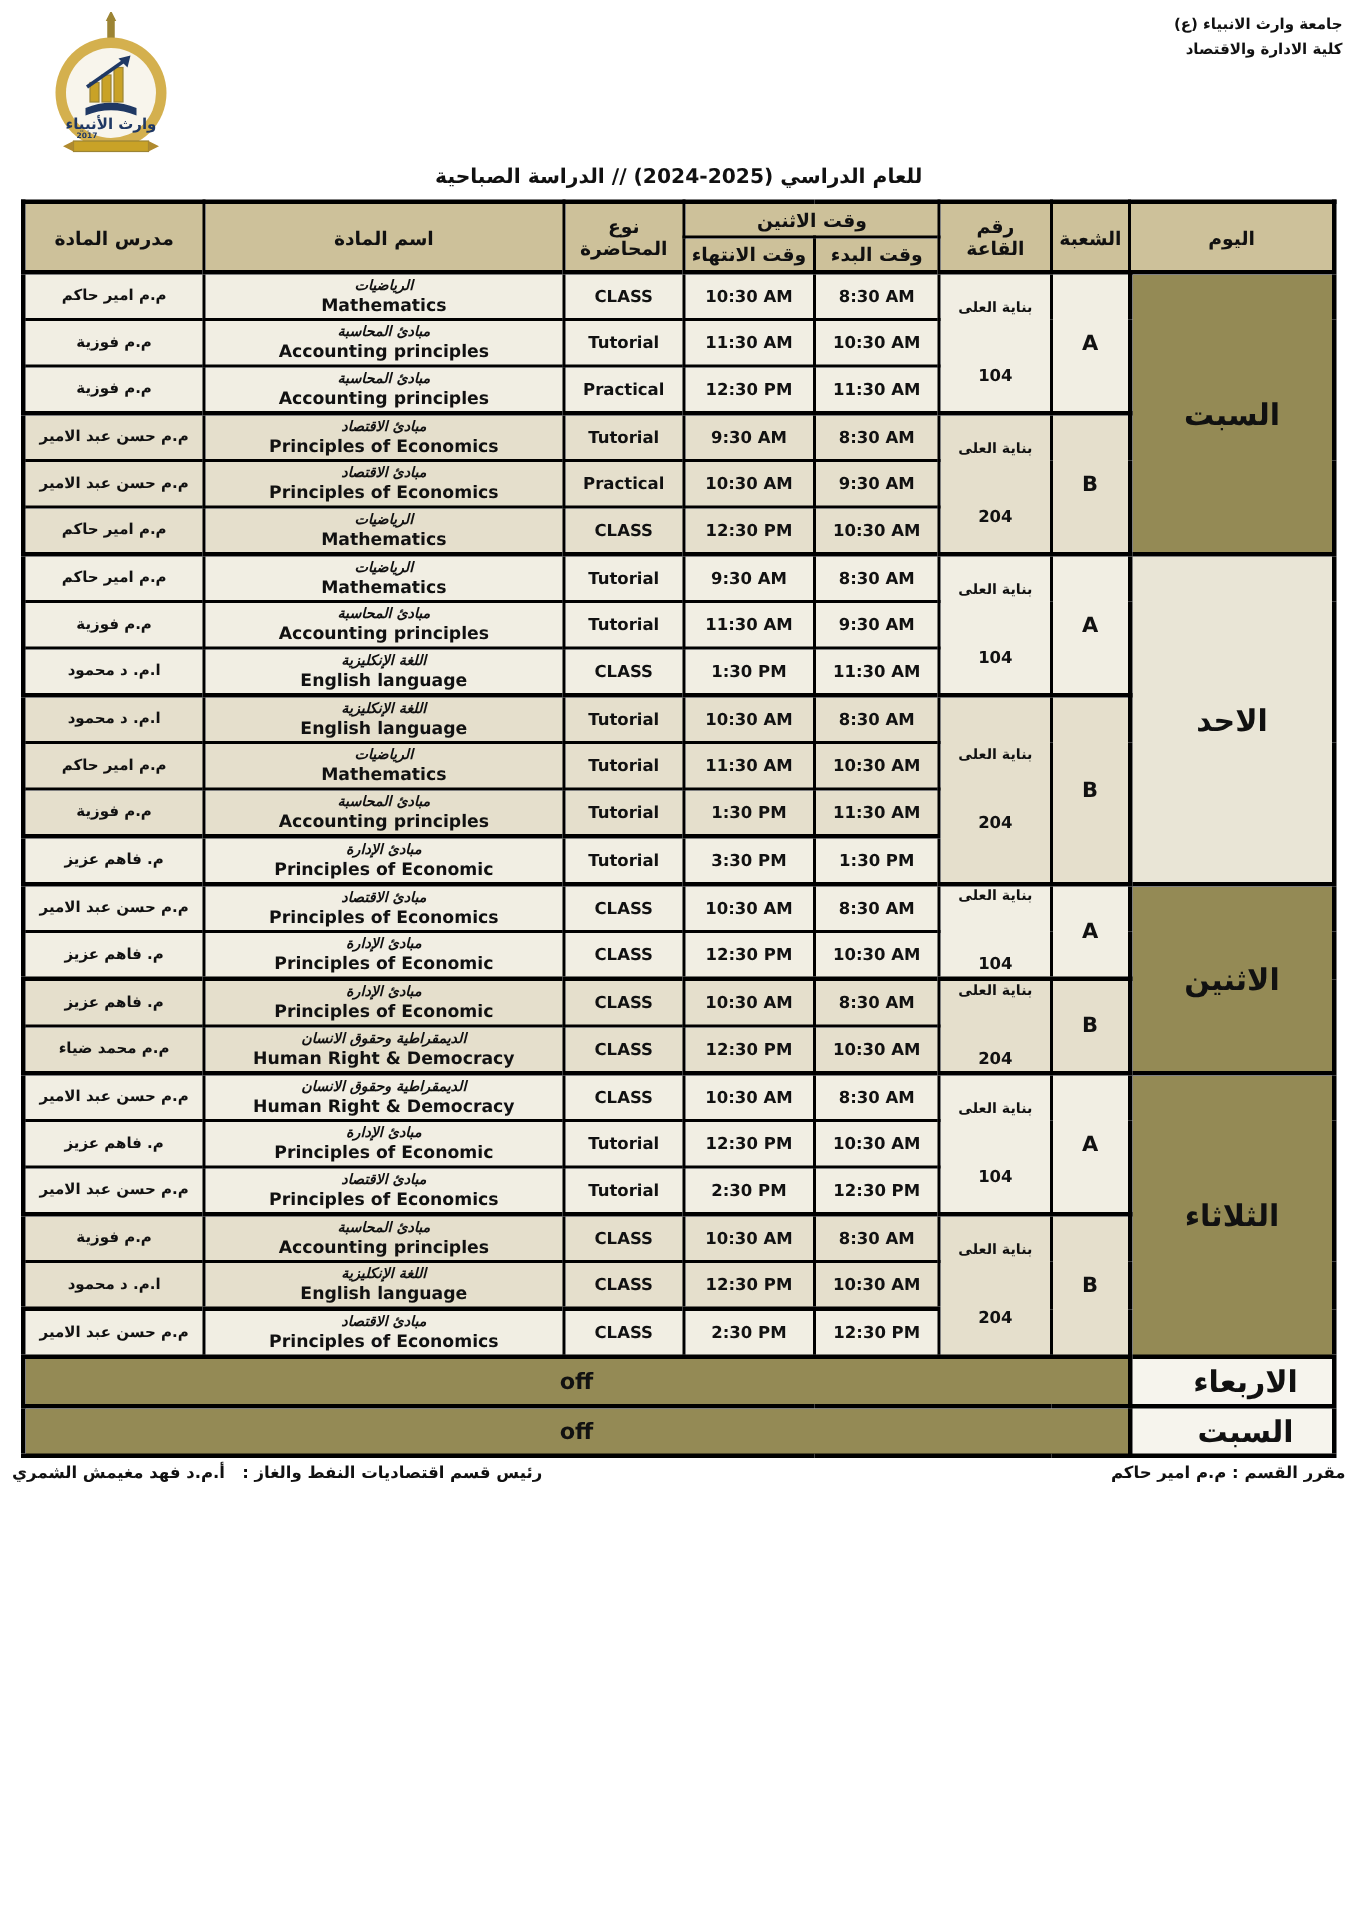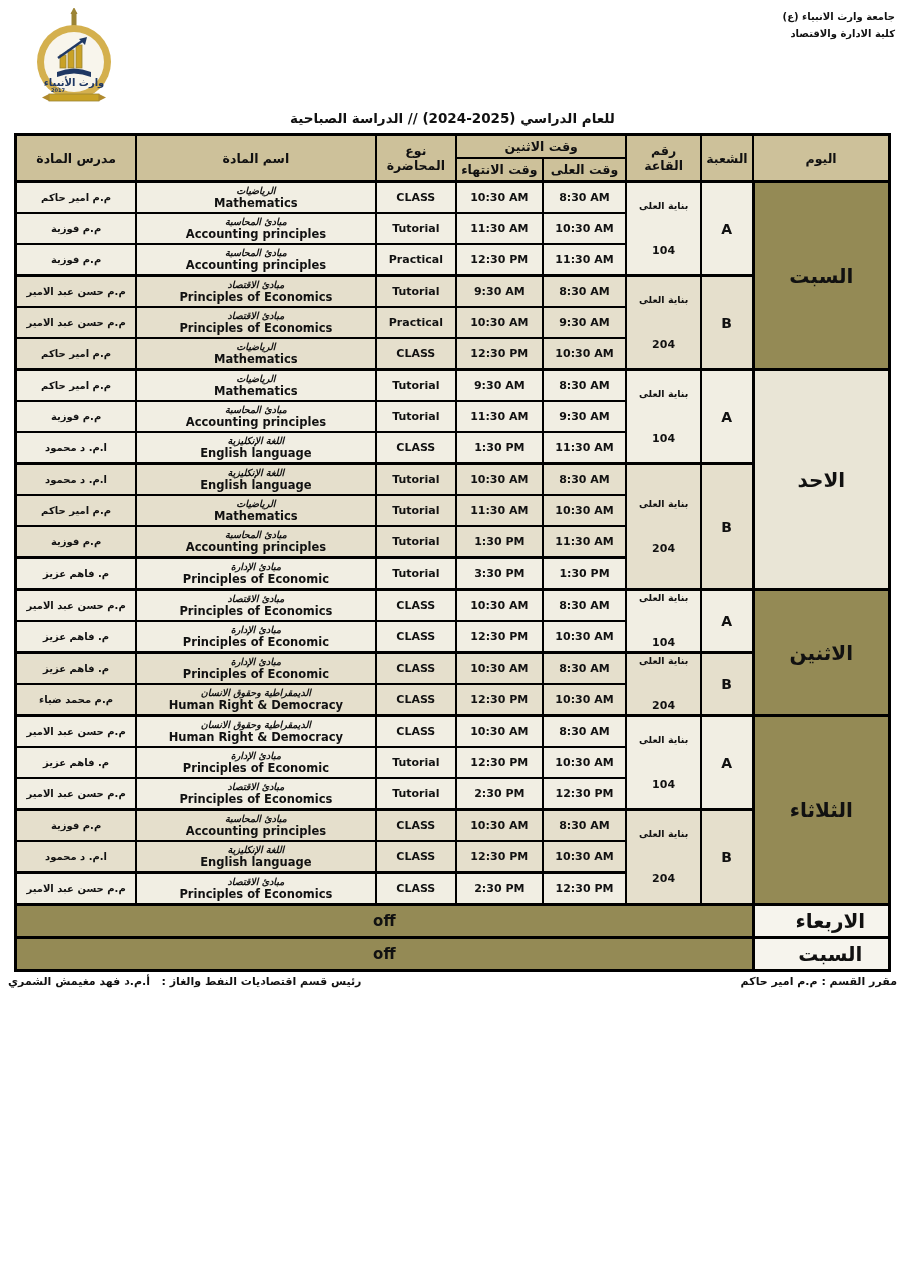--- a/index.html
+++ b/index.html
@@ -96,21 +96,21 @@
       <tr>
         <th rowspan="2">اليوم</th>
         <th rowspan="2">الشعبة</th>
         <th rowspan="2">رقم القاعة</th>
         <th colspan="2">وقت الاثنين</th>
         <th rowspan="2">نوع المحاضرة</th>
         <th rowspan="2">اسم المادة</th>
         <th rowspan="2">مدرس المادة</th>
       </tr>
       <tr>
-        <th>وقت العلى</th>
+        <th>وقت البدء</th>
         <th>وقت الانتهاء</th>
       </tr>
     </thead>
     <tbody id="tt-body">
         <tr class="shade-light sep">
           <td class="day-cell day-olive" rowspan="6">السبت</td>
           <td class="sec-cell cell-light" rowspan="3">A</td>
           <td class="room-cell cell-light" rowspan="3">
             <div class="rname">بناية العلى</div>
             <div class="rno">104</div>

